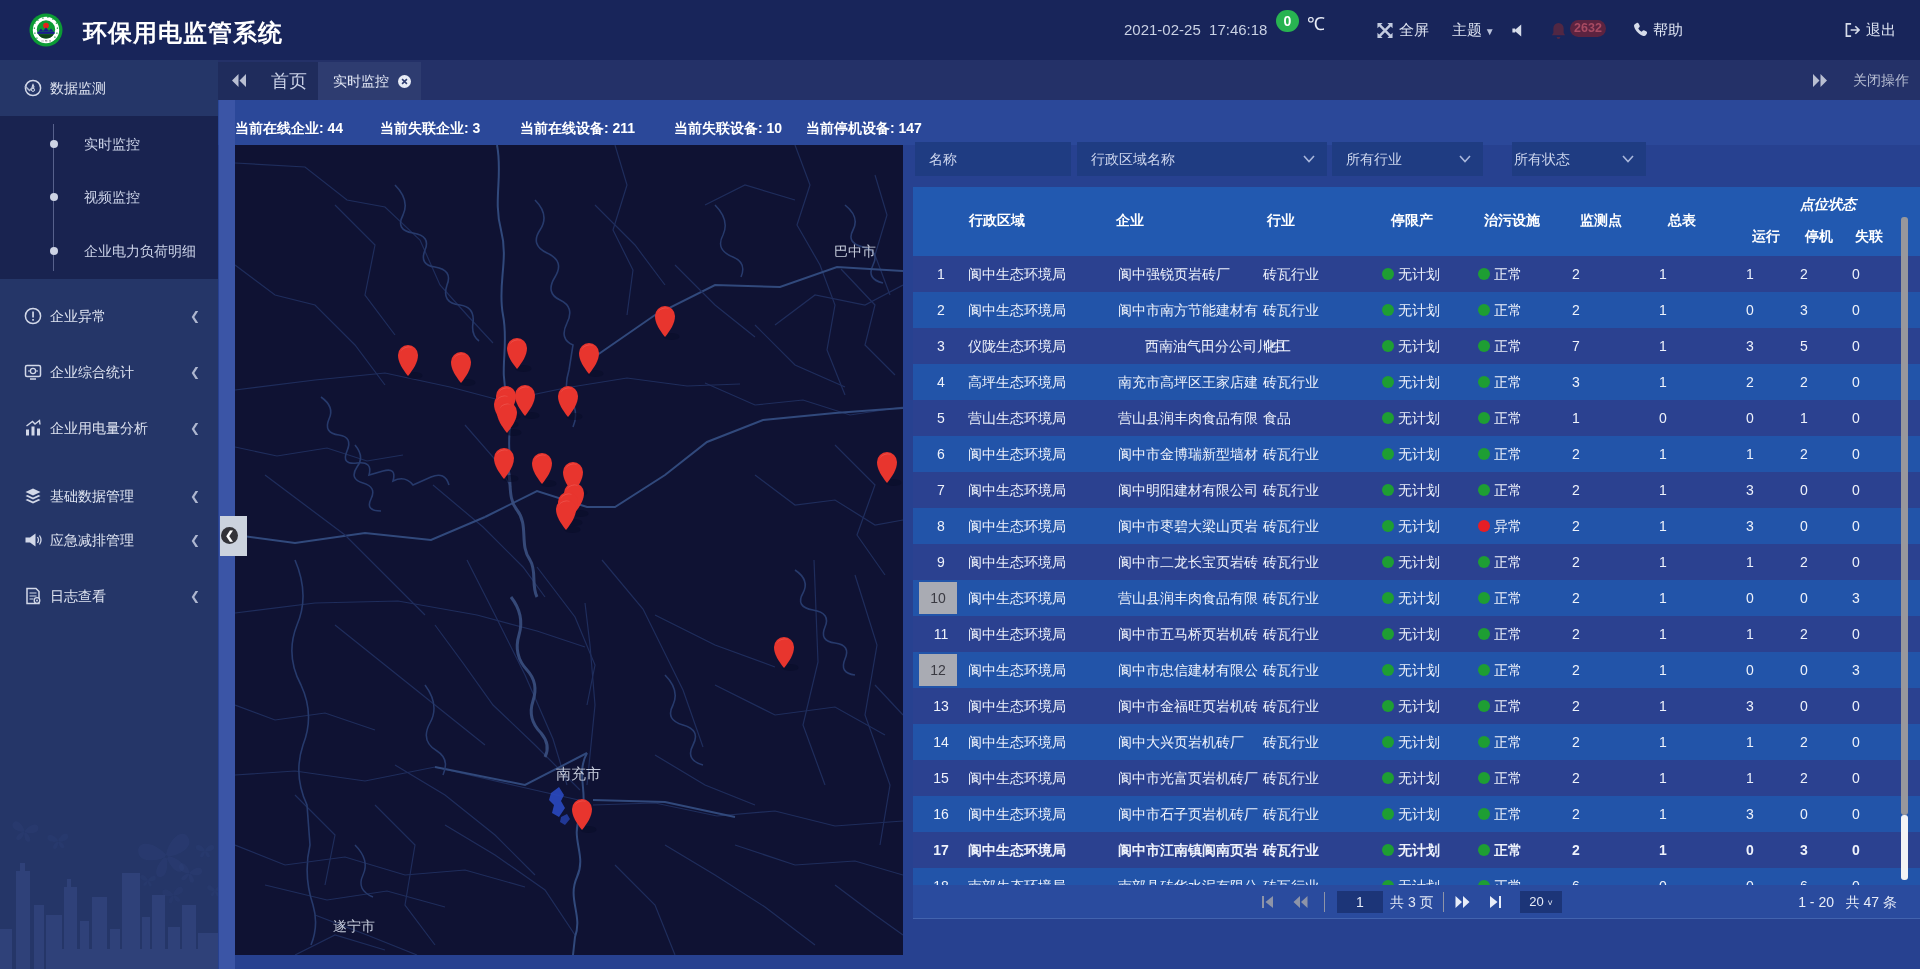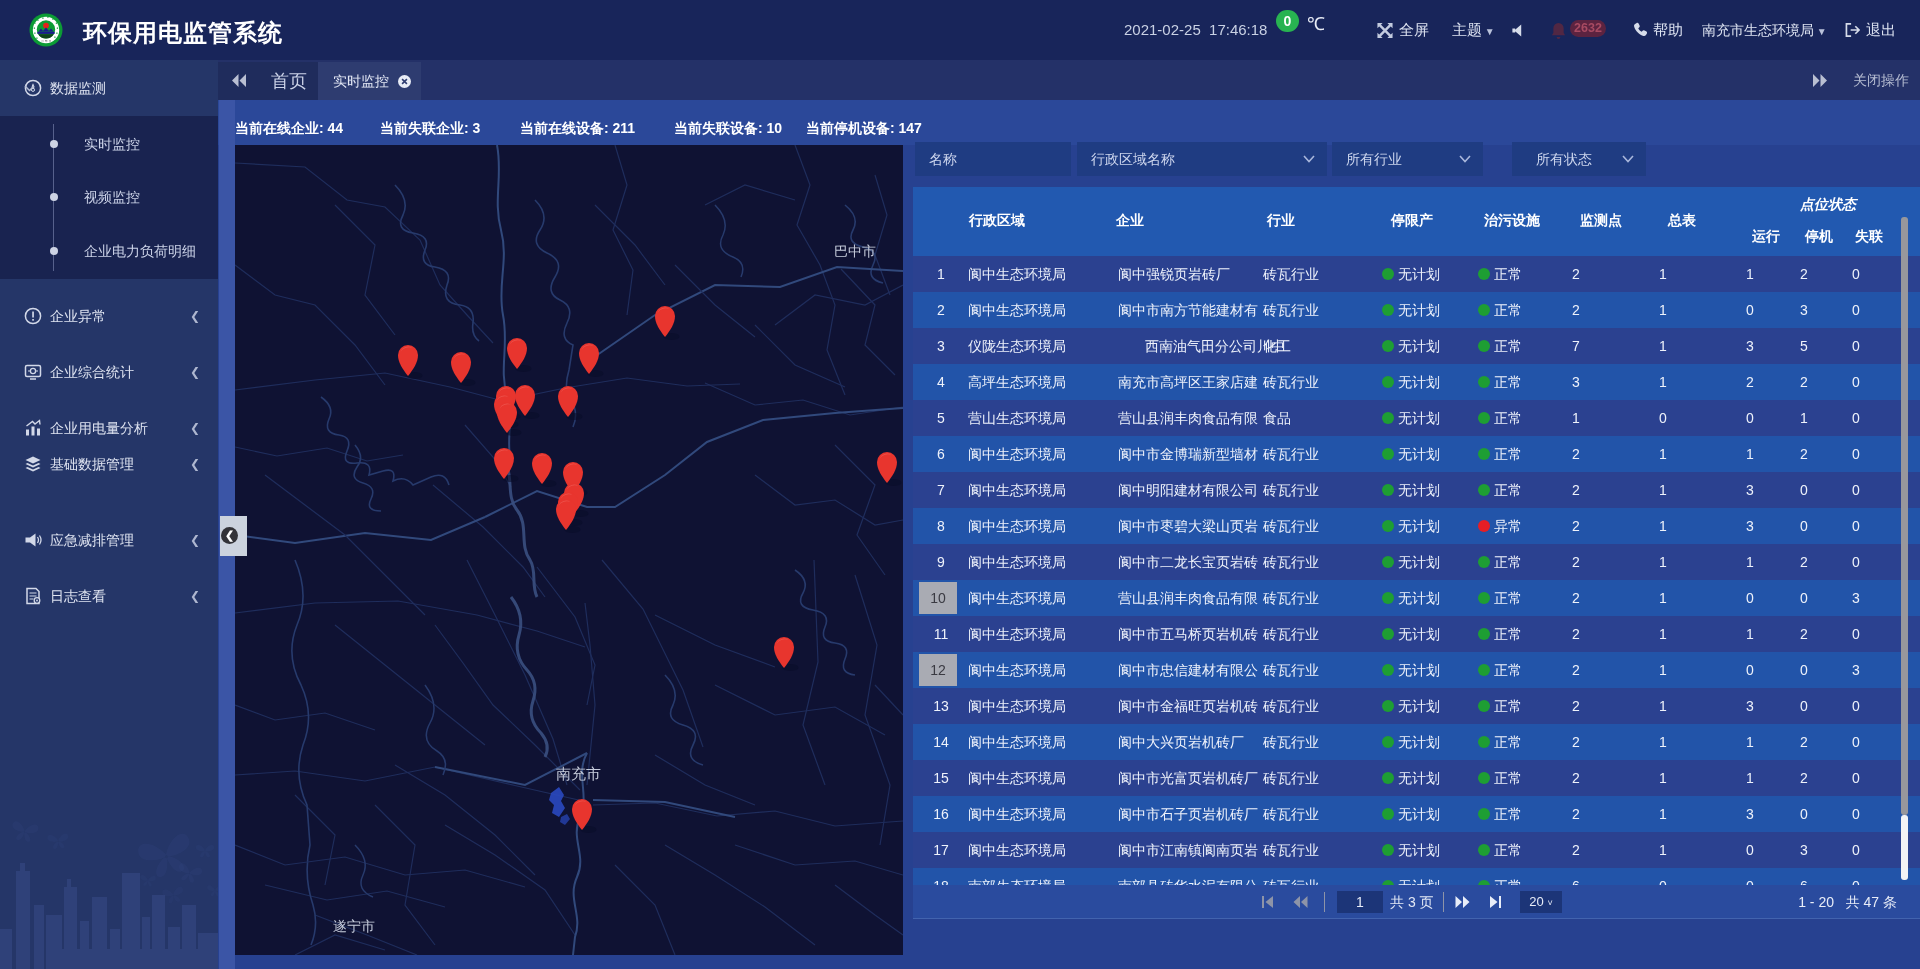--- a/index.html
+++ b/index.html
@@ -80,21 +80,20 @@
  </svg>
  <svg class="abs" style="left:1551px;top:22px" width="15" height="17" viewBox="0 0 16 18" fill="#512743">
   <path d="M8 1 a5.5 5.5 0 0 1 5.5 5.5 v5 l1.5 2.5 H1 l1.5 -2.5 v-5 A5.5 5.5 0 0 1 8 1 Z M6 16 a2 2 0 0 0 4 0 Z"></path>
  </svg>
  <div class="abs" style="left:1570px;top:20px;width:36px;height:17px;border-radius:8.5px;background:#5c2340;
       color:#a84a62;font-size:12.5px;font-weight:bold;text-align:center;line-height:17px;">2632</div>
  <svg class="abs" style="left:1633px;top:22px" width="15" height="15" viewBox="0 0 16 16" fill="#d6dcea">
   <path d="M3.6 1.2 c1 -0.6 2 -0.3 2.5 0.7 l0.9 1.8 c0.4 0.8 0.2 1.6 -0.5 2.2 l-0.9 0.8 c0.6 1.6 1.9 3 3.6 3.7 l0.8 -0.9 c0.6 -0.7 1.4 -0.9 2.2 -0.5 l1.8 0.9 c1 0.5 1.3 1.5 0.7 2.5 l-0.9 1.4 c-0.6 0.9 -1.6 1.3 -2.6 1 C7.1 14 2.4 9.4 1.2 4.7 0.9 3.7 1.3 2.7 2.2 2.1 Z"></path>
  </svg>
  <div class="htxt" style="left:1653px;font-size:15px;color:#dde3f1;">帮助</div>
- <div class="htxt" style="left:1702px;font-size:14px;color:#dde3f1;">南充市生态环境局<span style="font-size:10px;color:#b9c2da;"> ▼</span></div>
  <svg class="abs" style="left:1845px;top:23px" width="15" height="14" viewBox="0 0 16 15" fill="none" stroke="#d6dcea" stroke-width="1.8">
   <path d="M6.5 1 H1.5 V14 H6.5"></path>
   <path d="M6 7.5 H14.5 M11 3.5 L15 7.5 L11 11.5"></path>
  </svg>
  <div class="htxt" style="left:1866px;font-size:15px;color:#dde3f1;">退出</div>
 </div>
 
 <div id="sidebar">
 <div class="mitem" style="top:0;">
       <svg style="position:absolute;left:24px;top:19px" width="18" height="18" viewBox="0 0 18 18">
@@ -138,21 +137,21 @@
 <div class="mitem" style="top:340px;">
       <svg style="position:absolute;left:24px;top:19px" width="18" height="18" viewBox="0 0 18 18" fill="#d2d8e8">
         <rect x="2" y="10.5" width="3" height="6"></rect>
         <rect x="7.5" y="7.5" width="3" height="9"></rect>
         <rect x="13" y="9.5" width="3" height="7"></rect>
         <path d="M2.5 7 L8.5 2.5 L11 5 L15.5 1.5 L16 5.5" fill="none" stroke="#d2d8e8" stroke-width="1.4"></path>
       </svg>
       <span class="txt">企业用电量分析</span>
       <span class="chev">❮</span>
     </div>
-<div class="mitem" style="top:376px;">
+<div class="mitem" style="top:408px;">
       <svg style="position:absolute;left:24px;top:19px" width="18" height="18" viewBox="0 0 18 18" fill="#d2d8e8">
         <path d="M9 1.5 L16.5 5 L9 8.5 L1.5 5 Z"></path>
         <path d="M3.5 8 L1.5 9 L9 12.5 L16.5 9 L14.5 8 L9 10.6 Z"></path>
         <path d="M3.5 12 L1.5 13 L9 16.5 L16.5 13 L14.5 12 L9 14.6 Z"></path>
       </svg>
       <span class="txt">基础数据管理</span>
       <span class="chev">❮</span>
     </div>
 <div class="mitem" style="top:452px;">
       <svg style="position:absolute;left:24px;top:19px" width="18" height="18" viewBox="0 0 18 18" fill="#d2d8e8">
@@ -391,21 +390,21 @@
 <div class="abs" style="left:2px;top:416px;width:27px;height:40px;background:#ccd3de;"></div>
 <div class="abs" style="left:3px;top:427px;width:17px;height:17px;border-radius:50%;background:#333338;color:#fff;
  font-size:11px;text-align:center;line-height:17px;font-weight:bold;">❮</div>
 <div class="filter" style="left:697px;width:156px;"><span style="margin-left:14px;">名称</span></div>
 <div class="filter" style="left:859px;width:250px;"><span style="margin-left:14px;">行政区域名称</span><svg class="fc2" width="12" height="8" viewBox="0 0 12 8">
         <polyline points="1,1 6,6.5 11,1" fill="none" stroke="#a9b7dc" stroke-width="1.6"></polyline>
       </svg></div>
 <div class="filter" style="left:1114px;width:151px;"><span style="margin-left:14px;">所有行业</span><svg class="fc2" width="12" height="8" viewBox="0 0 12 8">
         <polyline points="1,1 6,6.5 11,1" fill="none" stroke="#a9b7dc" stroke-width="1.6"></polyline>
       </svg></div>
-<div class="filter" style="left:1294px;width:134px;"><span style="margin-left:24px;">所有状态</span><svg class="fc2" width="12" height="8" viewBox="0 0 12 8">
+<div class="filter" style="left:1294px;width:134px;"><span style="margin-left:2px;">所有状态</span><svg class="fc2" width="12" height="8" viewBox="0 0 12 8">
         <polyline points="1,1 6,6.5 11,1" fill="none" stroke="#a9b7dc" stroke-width="1.6"></polyline>
       </svg></div>
 <div class="abs" style="left:695px;top:87px;width:1007px;height:69px;background:#2259b0;">
 <span class="th abs" style="left:56px;top:25px;">行政区域</span>
 <span class="th abs" style="left:203px;top:25px;">企业</span>
 <span class="th abs" style="left:354px;top:25px;">行业</span>
 <span class="th abs" style="left:499px;top:25px;transform:translateX(-50%);">停限产</span>
 <span class="th abs" style="left:599px;top:25px;transform:translateX(-50%);">治污设施</span>
 <span class="th abs" style="left:688px;top:25px;transform:translateX(-50%);">监测点</span>
 <span class="th abs" style="left:769px;top:25px;transform:translateX(-50%);">总表</span>
@@ -616,21 +615,21 @@
 <span class="cell" style="left:205px;">阆中市石子页岩机砖厂</span>
 <span class="cell" style="left:350px;">砖瓦行业</span>
 <span class="cell" style="left:469px;"><span class="dot gdot"></span>无计划</span>
 <span class="cell" style="left:565px;"><span class="dot gdot"></span>正常</span>
 <span class="cell" style="left:643px;width:40px;text-align:center;">2</span>
 <span class="cell" style="left:730px;width:40px;text-align:center;">1</span>
 <span class="cell" style="left:817px;width:40px;text-align:center;">3</span>
 <span class="cell" style="left:871px;width:40px;text-align:center;">0</span>
 <span class="cell" style="left:923px;width:40px;text-align:center;">0</span>
 </div>
-<div class="row" style="left:0;top:576px;background:#2b4190;">
+<div class="row" style="left:0;top:576px;background:#2b4190;font-weight:bold;">
 <span class="cell cnum" style="left:-7px;">17</span>
 <span class="cell" style="left:55px;">阆中生态环境局</span>
 <span class="cell" style="left:205px;">阆中市江南镇阆南页岩</span>
 <span class="cell" style="left:350px;">砖瓦行业</span>
 <span class="cell" style="left:469px;"><span class="dot gdot"></span>无计划</span>
 <span class="cell" style="left:565px;"><span class="dot gdot"></span>正常</span>
 <span class="cell" style="left:643px;width:40px;text-align:center;">2</span>
 <span class="cell" style="left:730px;width:40px;text-align:center;">1</span>
 <span class="cell" style="left:817px;width:40px;text-align:center;">0</span>
 <span class="cell" style="left:871px;width:40px;text-align:center;">3</span>

